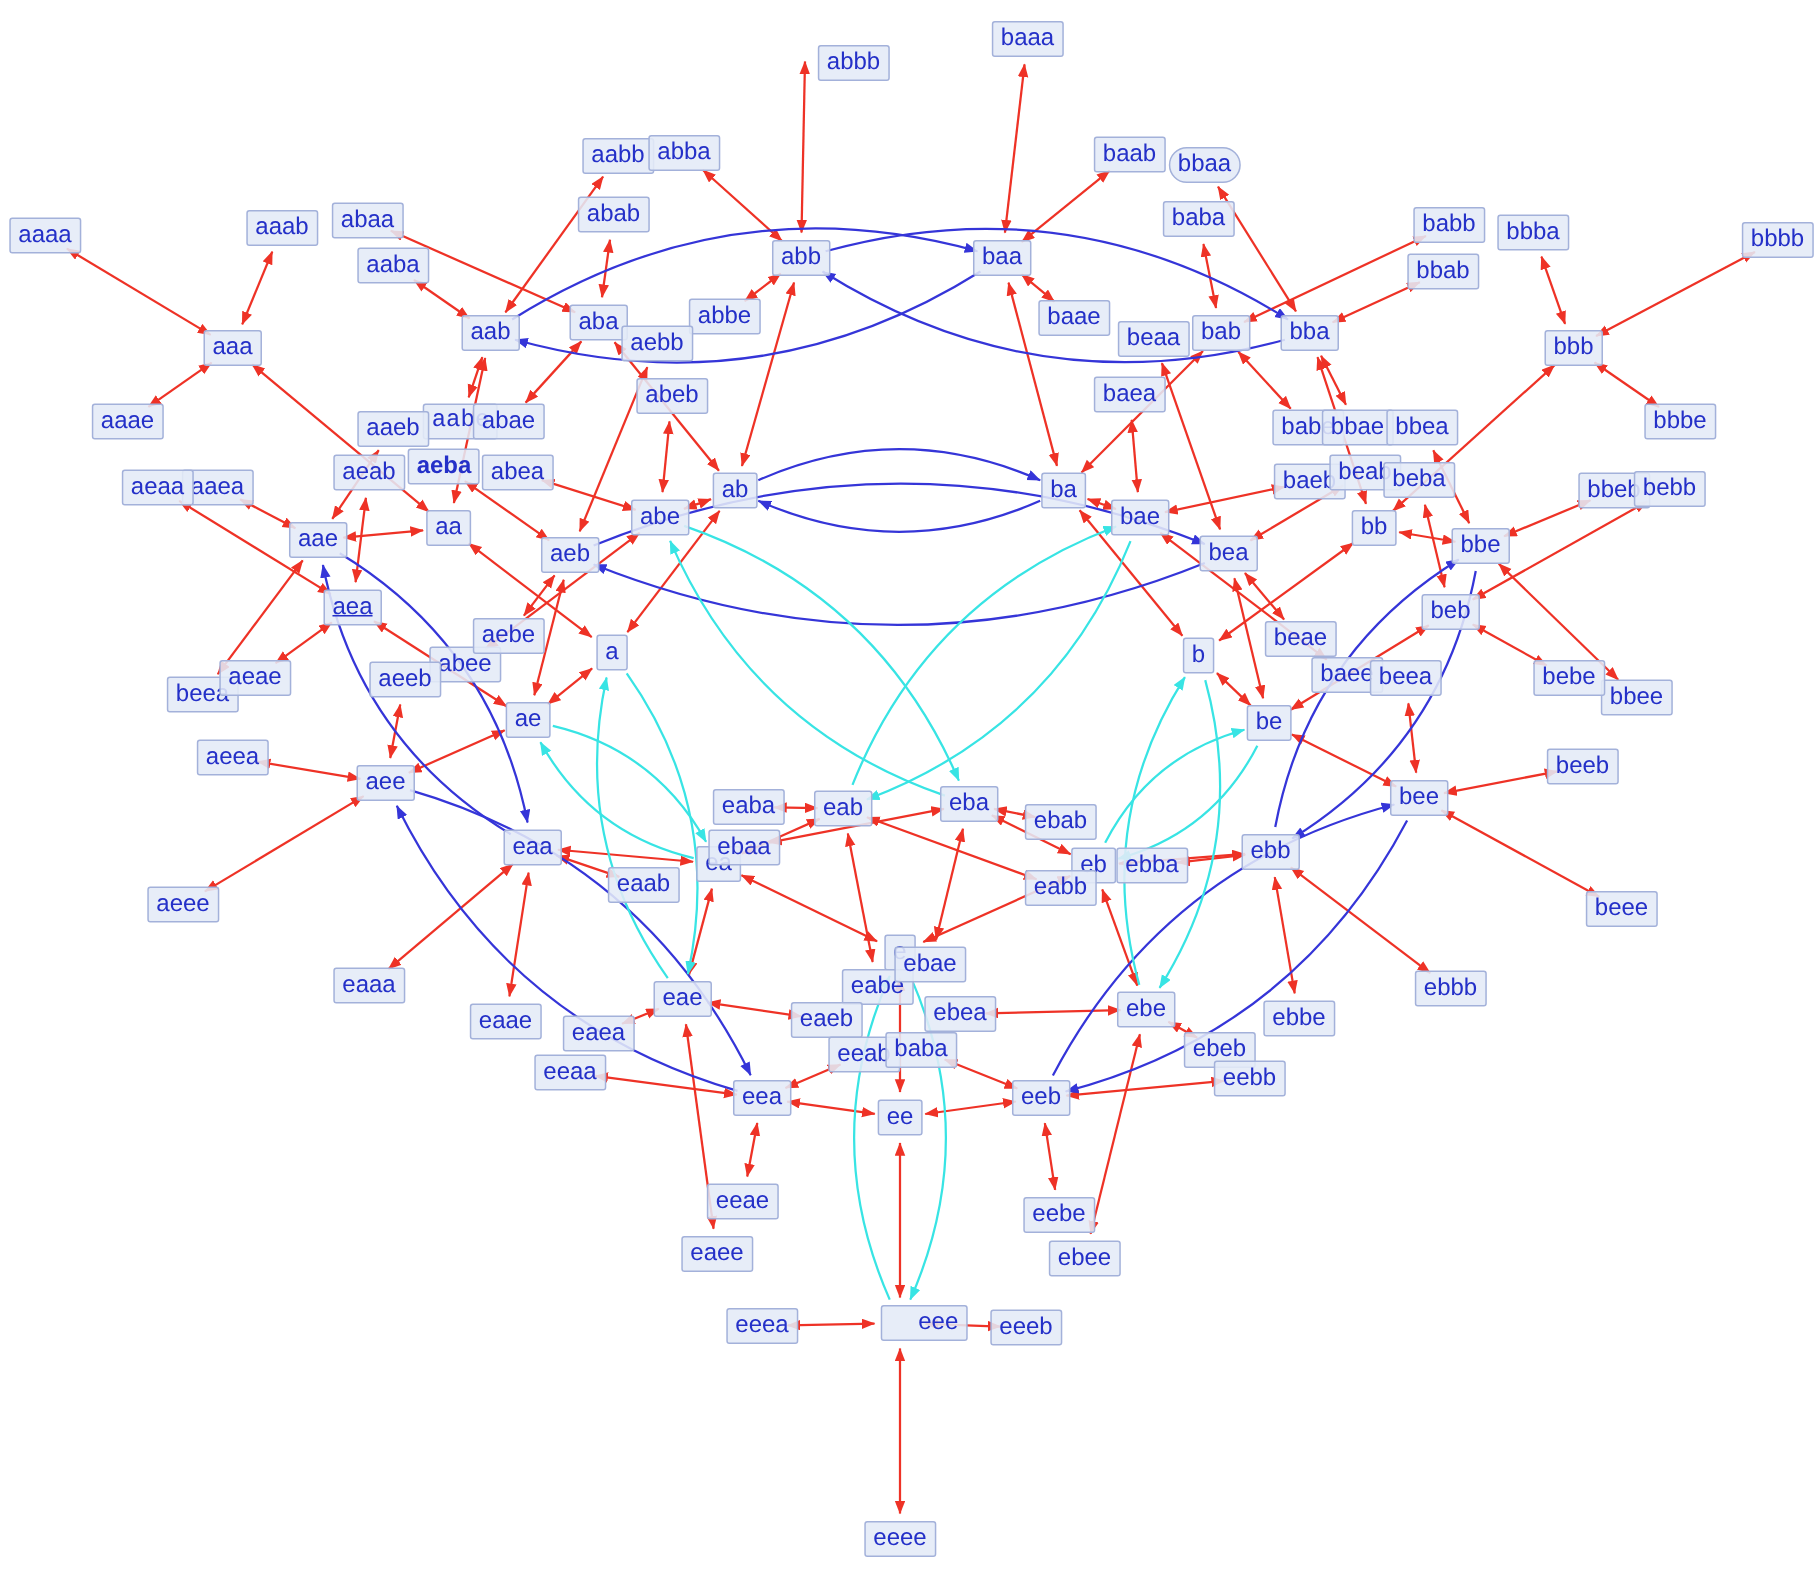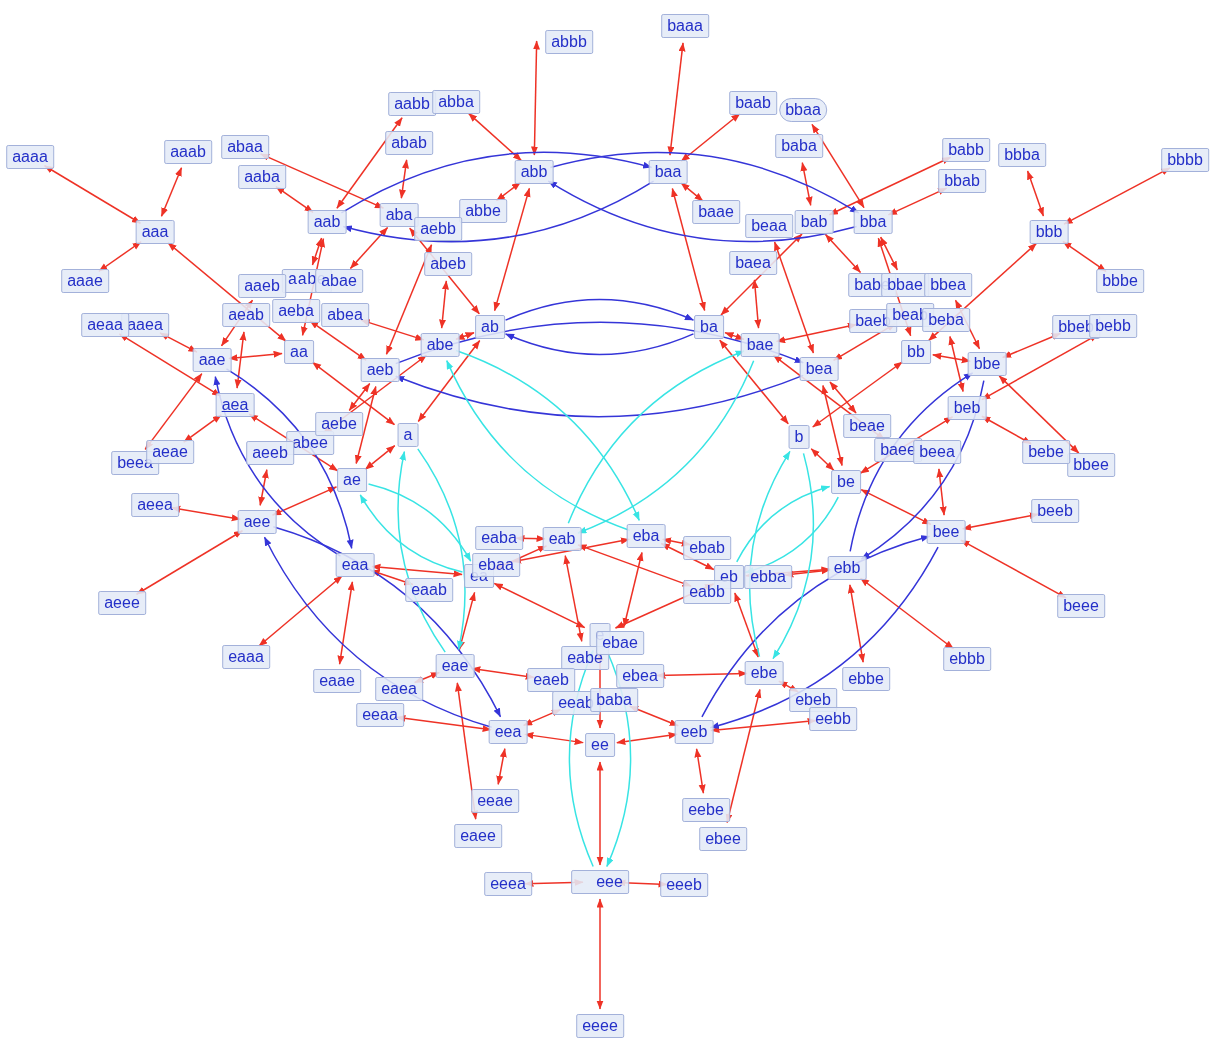--- a/index.html
+++ b/index.html
@@ -241,21 +241,21 @@
       <div class="node" style="left: 967px; top: 408px;"><span>beb</span></div>
       <div class="node" style="left: 946px; top: 532px;"><span>bee</span></div>
       <div class="node" style="left: 355px; top: 565px;"><span>eaa</span></div>
       <div class="node" style="left: 562px; top: 539px;"><span>eab</span></div>
       <div class="node" style="left: 455px; top: 666px;"><span>eae</span></div>
       <div class="node" style="left: 646px; top: 536px;"><span>eba</span></div>
       <div class="node" style="left: 847px; top: 568px;"><span>ebb</span></div>
       <div class="node" style="left: 764px; top: 673px;"><span>ebe</span></div>
       <div class="node" style="left: 508px; top: 732px;"><span>eea</span></div>
       <div class="node" style="left: 694px; top: 732px;"><span>eeb</span></div>
-      <div class="node" style="left: 600px; top: 882px; padding-left: 24px;"><span>eee</span></div>
+      <div class="node" style="left: 616px; top: 882px; padding-left: 24px;"><span>eee</span></div>
       <div class="node" style="left: 30px; top: 157px;"><span>aaaa</span></div>
       <div class="node" style="left: 188px; top: 152px;"><span>aaab</span></div>
       <div class="node" style="left: 85px; top: 281px;"><span>aaae</span></div>
       <div class="node" style="left: 262px; top: 177px;"><span>aaba</span></div>
       <div class="node" style="left: 412px; top: 104px;"><span>aabb</span></div>
       <div class="node" style="left: 307px; top: 281px; font-family: Liberation Mono, monospace;"><span>aabe</span></div>
       <div class="node" style="left: 145px; top: 325px;"><span>aaea</span></div>
       <div class="node" style="left: 262px; top: 286px;"><span>aaeb</span></div>
       <div class="node" style="left: 135px; top: 463px;"><span>beea</span></div>
       <div class="node" style="left: 245px; top: 147px;"><span>abaa</span></div>
@@ -263,21 +263,21 @@
       <div class="node" style="left: 339px; top: 281px;"><span>abae</span></div>
       <div class="node" style="left: 456px; top: 102px;"><span>abba</span></div>
       <div class="node" style="left: 537px; top: 42px; margin-left: 32px;"><span>abbb</span></div>
       <div class="node" style="left: 483px; top: 211px;"><span>abbe</span></div>
       <div class="node" style="left: 345px; top: 315px;"><span>abea</span></div>
       <div class="node" style="left: 448px; top: 264px;"><span>abeb</span></div>
       <div class="node" style="left: 310px; top: 443px;"><span>abee</span></div>
       <div class="node" style="left: 105px; top: 325px;"><span>aeaa</span></div>
       <div class="node" style="left: 246px; top: 315px;"><span>aeab</span></div>
       <div class="node" style="left: 170px; top: 452px;"><span>aeae</span></div>
-      <div class="node" style="left: 296px; top: 311px;"><span>aeba</span></div>
+      <div class="node" style="left: 296px; top: 311px; font-weight: bold;"><span>aeba</span></div>
       <div class="node" style="left: 438px; top: 229px;"><span>aebb</span></div>
       <div class="node" style="left: 339px; top: 424px;"><span>aebe</span></div>
       <div class="node" style="left: 155px; top: 505px;"><span>aeea</span></div>
       <div class="node" style="left: 270px; top: 453px;"><span>aeeb</span></div>
       <div class="node" style="left: 122px; top: 603px;"><span>aeee</span></div>
       <div class="node" style="left: 685px; top: 26px;"><span>baaa</span></div>
       <div class="node" style="left: 753px; top: 103px;"><span>baab</span></div>
       <div class="node" style="left: 716px; top: 212px;"><span>baae</span></div>
       <div class="node" style="left: 799px; top: 146px;"><span>baba</span></div>
       <div class="node" style="left: 966px; top: 150px;"><span>babb</span></div>

